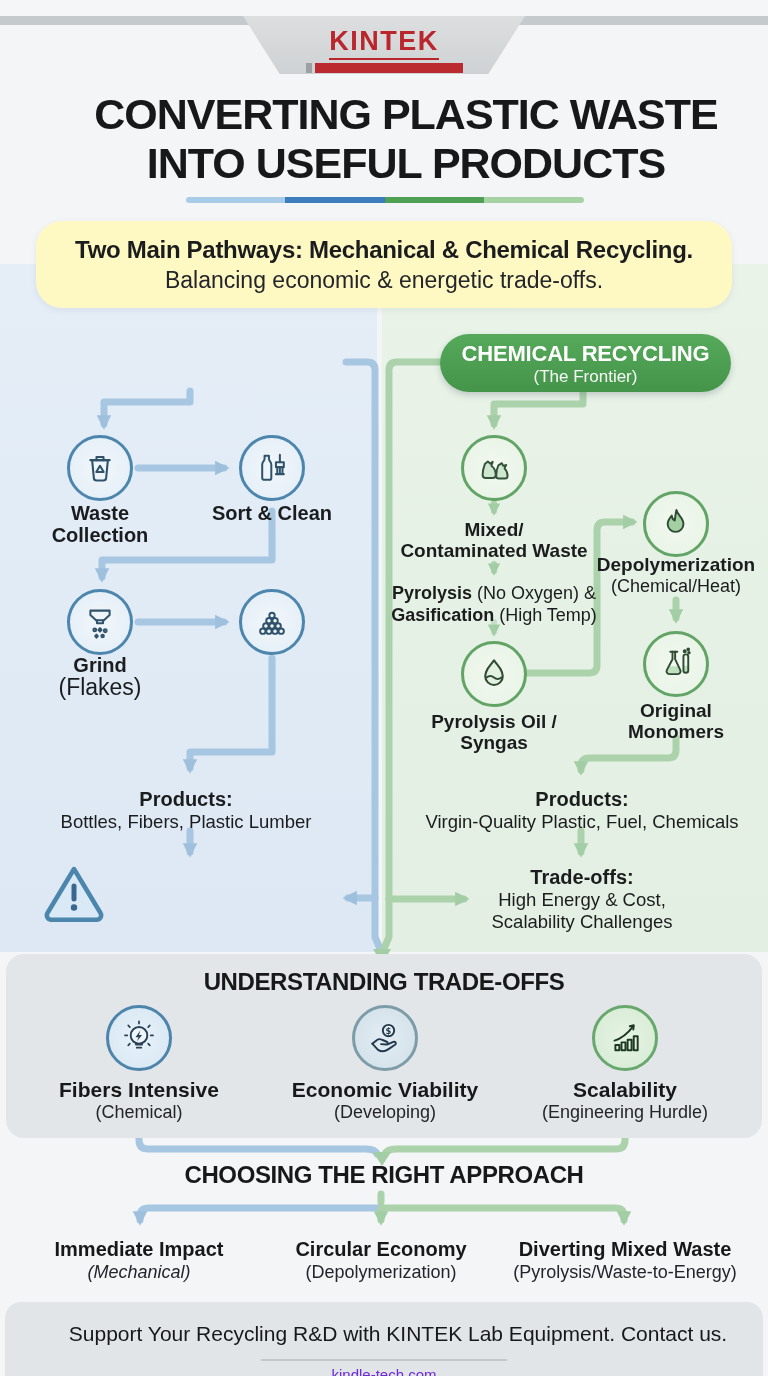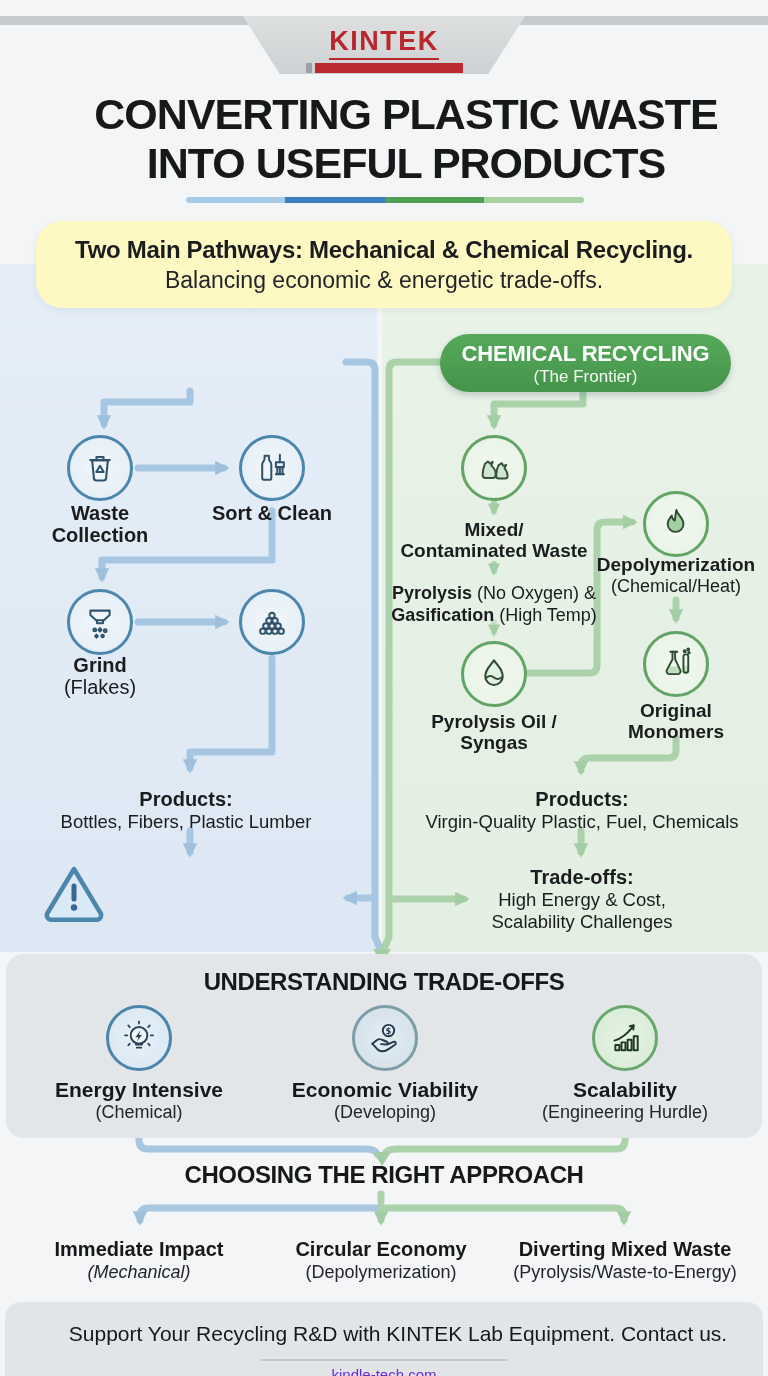--- a/index.html
+++ b/index.html
@@ -42,21 +42,21 @@
   .pill-title { margin-top:7px; font-size:22px; font-weight:800; letter-spacing:-0.2px; }
   .pill-sub   { font-size:17px; font-weight:400; opacity:.96; }
 
   
   .node { width:66px; height:66px; border-radius:50%; display:flex; align-items:center; justify-content:center; }
   .node-blue  { border:3px solid #4d86ad; background:radial-gradient(#f1f7fb,#e2edf6); }
   .node-green { border:3px solid #61a465; background:radial-gradient(#f3f9f1,#e6f2e3); }
 
   .lbl { text-align:center; color:#1b1c1e; }
   .lbl .b { font-size:20px; line-height:22px; font-weight:700; }
-  .lbl .r { font-size:20px; line-height:22px; font-weight:400; }
+  .lbl .r { font-size:23px; line-height:22px; font-weight:400; }
   .lbl-sm .b { font-size:19px; line-height:21px; }
 
   .blocktext { text-align:center; color:#1b1c1e; }
   .blocktext .h { font-size:20px; font-weight:700; line-height:23px; }
   .blocktext .t { font-size:18.5px; font-weight:400; line-height:22px; }
 
   .limit-text { text-align:left; color:#1b1c1e; }
   .limit-text .h { font-size:20px; font-weight:700; line-height:24px; }
   .limit-text .t { font-size:19px; font-weight:400; line-height:22px; }
 
@@ -294,21 +294,21 @@
   <div class="abs z2 sec-title" style="top:952px;">UNDERSTANDING TRADE-OFFS</div>
 
   <div class="abs z2 to-circle" style="left:106px; top:989px; border:3px solid #4d84ab; background:radial-gradient(#e8f2fa,#d6e6f2);">
     <svg width="42" height="42" viewBox="0 0 48 48" fill="none" stroke="#2b4156" stroke-width="2.2" stroke-linecap="round">
       <circle cx="24" cy="21" r="9.5" fill="#eef5fb"></circle>
       <path d="M20.5 31.5h7M21.5 35h5"></path>
       <path d="M25.5 15.5L20 23h3.5L21.5 28l6-7.5H24z" fill="#2b4156" stroke="none"></path>
       <path d="M24 7.5V5M10.5 21H8M40 21h-2.5M13.5 11.5l-1.8-1.8M34.5 11.5l1.8-1.8M13.5 30.5l-1.8 1.8M34.5 30.5l1.8 1.8" stroke-width="2"></path>
     </svg>
   </div>
-  <div class="abs z2 to-item-title" style="left:29px; top:1062px; width:220px;">Energy Intensive</div>
+  <div class="abs z2 to-item-title" style="left:29px; top:1062px; width:220px;">Fibers Intensive</div>
   <div class="abs z2 to-item-sub" style="left:29px; top:1086px; width:220px;">(Chemical)</div>
 
   <div class="abs z2 to-circle" style="left:352px; top:989px; border:3px solid #7c9ca8; background:radial-gradient(#e3edf3,#d0dfe8);">
     <svg width="42" height="42" viewBox="0 0 48 48" fill="none" stroke="#223a4d" stroke-width="2.2" stroke-linecap="round" stroke-linejoin="round">
       <circle cx="28" cy="15.5" r="6.5" fill="#e9f0f5"></circle>
       <text x="28" y="19" font-size="9.5" font-weight="bold" text-anchor="middle" fill="#223a4d" stroke="none" font-family="DejaVu Sans, sans-serif">$</text>
       <path d="M9.5 30.5l5-4c2-1.5 4-1.5 6-.5l5.5 2.3c2 .8 1.3 3.4-1 3.2l-5.5-.5"></path>
       <path d="M9.5 30.5l6.5 7c4 2.5 8 2 12-.8l7.5-5c2-1.4.3-4.2-2-3.2l-6.5 2.8"></path>
     </svg>
   </div>

